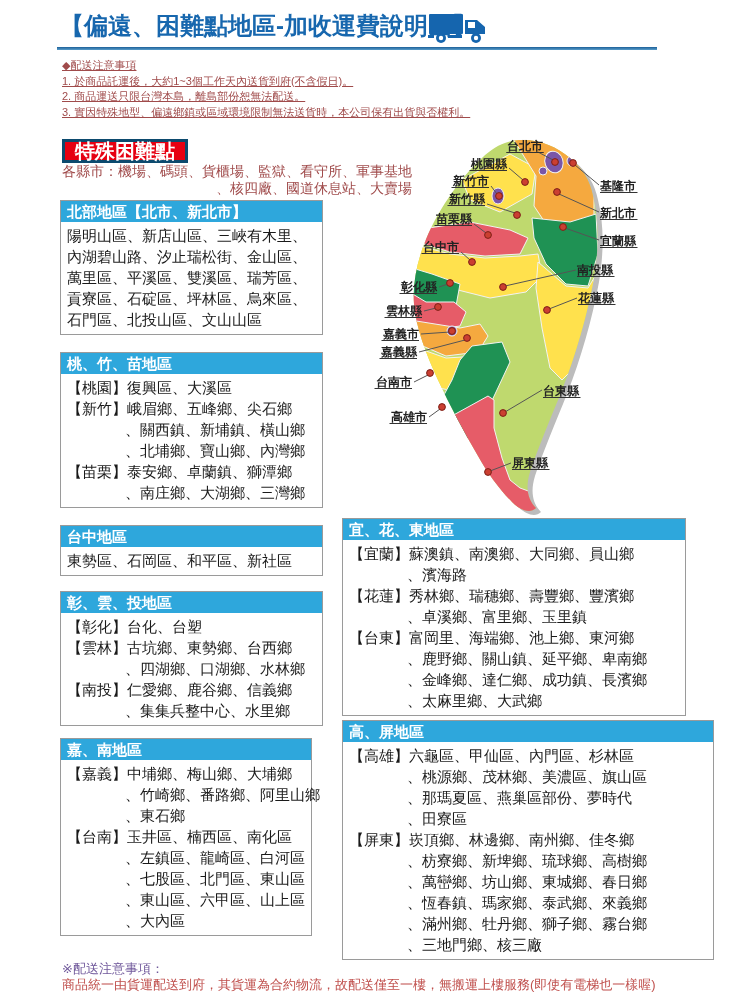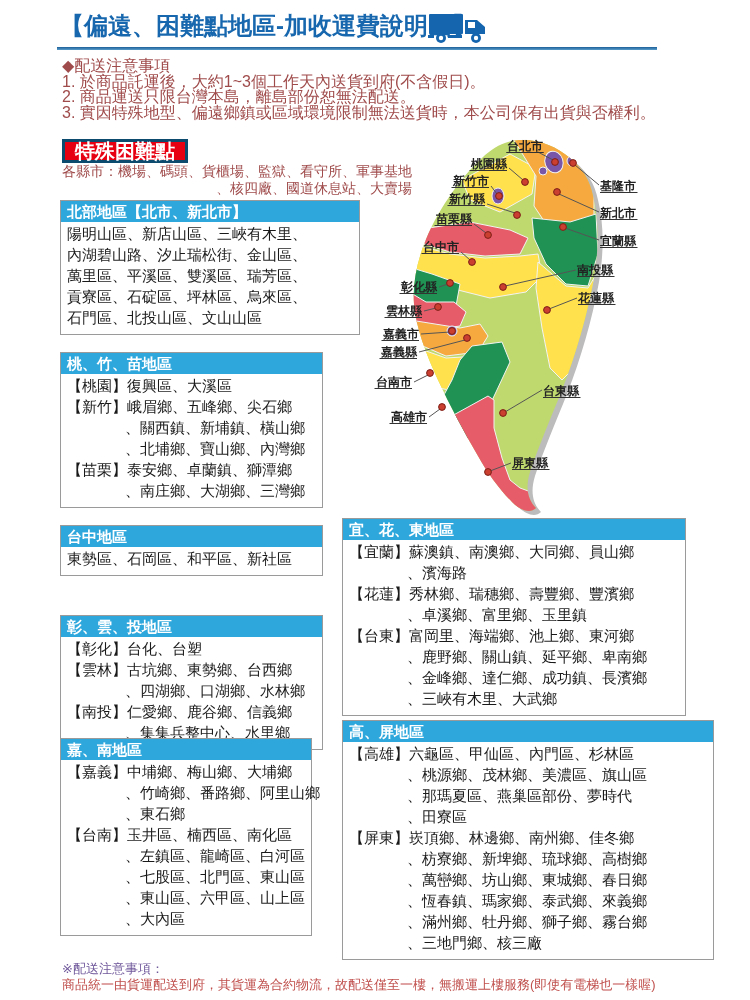--- a/index.html
+++ b/index.html
@@ -12,31 +12,31 @@
   }
   html,body{margin:0;padding:0;background:#fff;}
   .page{position:relative;width:750px;height:1000px;background:#fff;overflow:hidden;
         font-family:"Liberation Sans","DejaVu Sans",sans-serif;}
   .title{position:absolute;left:60px;top:10px;font-size:24px;font-weight:bold;
          color:var(--title-blue);letter-spacing:0px;white-space:nowrap;}
   .title-rule{position:absolute;left:57px;top:47px;width:600px;height:3px;
               background:linear-gradient(#1c5f98,#5a9ecb);}
   .truck{position:absolute;left:428px;top:12px;}
   .notes{position:absolute;left:62px;top:58px;color:var(--note-red);
-         font-size:16px;line-height:15.5px;}
+         font-size:11px;line-height:15.5px;text-decoration:underline;}
   .special{position:absolute;left:62px;top:139px;font-size:14px;color:var(--note-red);}
   .badge{display:inline-block;background:var(--badge-red);border:3px solid #0c4a6e;
          color:#fff;font-weight:bold;font-size:20px;padding:0 10px;line-height:18px;}
   .special-line{line-height:17px;}
   .special-line.ind{padding-left:58px;text-align:right;}
   .rbox{position:absolute;border:1px solid #9a9a9a;background:#fff;box-sizing:border-box;}
   .rbox-h{background:var(--header-blue);color:#fff;font-weight:bold;font-size:15px;
           line-height:21px;padding:0 6px;}
   .rbox-c{padding:3px 6px 4px 6px;font-size:15px;line-height:21px;color:#1a1a1a;}
-  .rline{white-space:nowrap;font-family:Liberation Mono, monospace;}
+  .rline{white-space:nowrap;}
   .rline.ind{padding-left:58px;}
   .rlabel{letter-spacing:0;}
   .map{position:absolute;left:368px;top:124px;width:332px;height:392px;}
   .footer{position:absolute;left:62px;top:961px;font-size:13px;line-height:16px;}
   .footer-h{color:var(--footer-purple);}
   .footer-t{color:var(--footer-red);}
   svg text.maplabel{font-family:"Liberation Sans","DejaVu Sans",sans-serif;
                     font-size:12px;font-weight:bold;fill:#222;}
 </style>
 </head>
@@ -67,21 +67,21 @@
       </div>
   </div>
 
   <div class="special">
     <span class="badge">特殊困難點</span>
     <div class="special-line">各縣市：機場、碼頭、貨櫃場、監獄、看守所、軍事基地</div>
     <div class="special-line ind">、核四廠、國道休息站、大賣場</div>
   </div>
 
   <div id="left-col">
-      <div class="rbox" style="left: 60px; top: 200px; width: 300px;">
+      <div class="rbox" style="left: 60px; top: 200px; width: 263px;">
         <div class="rbox-h">北部地區【北市、新北市】</div>
         <div class="rbox-c">
           <div class="rline">陽明山區、新店山區、三峽有木里、</div>
           <div class="rline">內湖碧山路、汐止瑞松街、金山區、</div>
           <div class="rline">萬里區、平溪區、雙溪區、瑞芳區、</div>
           <div class="rline">貢寮區、石碇區、坪林區、烏來區、</div>
           <div class="rline">石門區、北投山區、文山山區</div>
         </div>
       </div>
       <div class="rbox" style="left: 60px; top: 352px; width: 263px;">
@@ -94,21 +94,21 @@
           <div class="rline"><span class="rlabel">【苗栗】</span>泰安鄉、卓蘭鎮、獅潭鄉</div>
           <div class="rline ind">、南庄鄉、大湖鄉、三灣鄉</div>
         </div>
       </div>
       <div class="rbox" style="left: 60px; top: 525px; width: 263px;">
         <div class="rbox-h">台中地區</div>
         <div class="rbox-c">
           <div class="rline">東勢區、石岡區、和平區、新社區</div>
         </div>
       </div>
-      <div class="rbox" style="left: 60px; top: 591px; width: 263px; margin-top: 24px;">
+      <div class="rbox" style="left: 60px; top: 591px; width: 263px;">
         <div class="rbox-h">彰、雲、投地區</div>
         <div class="rbox-c">
           <div class="rline"><span class="rlabel">【彰化】</span>台化、台塑</div>
           <div class="rline"><span class="rlabel">【雲林】</span>古坑鄉、東勢鄉、台西鄉</div>
           <div class="rline ind">、四湖鄉、口湖鄉、水林鄉</div>
           <div class="rline"><span class="rlabel">【南投】</span>仁愛鄉、鹿谷鄉、信義鄉</div>
           <div class="rline ind">、集集兵整中心、水里鄉</div>
         </div>
       </div>
       <div class="rbox" style="left: 60px; top: 738px; width: 252px;">
@@ -129,21 +129,21 @@
       <div class="rbox" style="left: 342px; top: 518px; width: 344px;">
         <div class="rbox-h">宜、花、東地區</div>
         <div class="rbox-c">
           <div class="rline"><span class="rlabel">【宜蘭】</span>蘇澳鎮、南澳鄉、大同鄉、員山鄉</div>
           <div class="rline ind">、濱海路</div>
           <div class="rline"><span class="rlabel">【花蓮】</span>秀林鄉、瑞穗鄉、壽豐鄉、豐濱鄉</div>
           <div class="rline ind">、卓溪鄉、富里鄉、玉里鎮</div>
           <div class="rline"><span class="rlabel">【台東】</span>富岡里、海端鄉、池上鄉、東河鄉</div>
           <div class="rline ind">、鹿野鄉、關山鎮、延平鄉、卑南鄉</div>
           <div class="rline ind">、金峰鄉、達仁鄉、成功鎮、長濱鄉</div>
-          <div class="rline ind">、三峽有木里、大武鄉</div>
+          <div class="rline ind">、太麻里鄉、大武鄉</div>
         </div>
       </div>
       <div class="rbox" style="left: 342px; top: 720px; width: 372px;">
         <div class="rbox-h">高、屏地區</div>
         <div class="rbox-c">
           <div class="rline"><span class="rlabel">【高雄】</span>六龜區、甲仙區、內門區、杉林區</div>
           <div class="rline ind">、桃源鄉、茂林鄉、美濃區、旗山區</div>
           <div class="rline ind">、那瑪夏區、燕巢區部份、夢時代</div>
           <div class="rline ind">、田寮區</div>
           <div class="rline"><span class="rlabel">【屏東】</span>崁頂鄉、林邊鄉、南州鄉、佳冬鄉</div>

